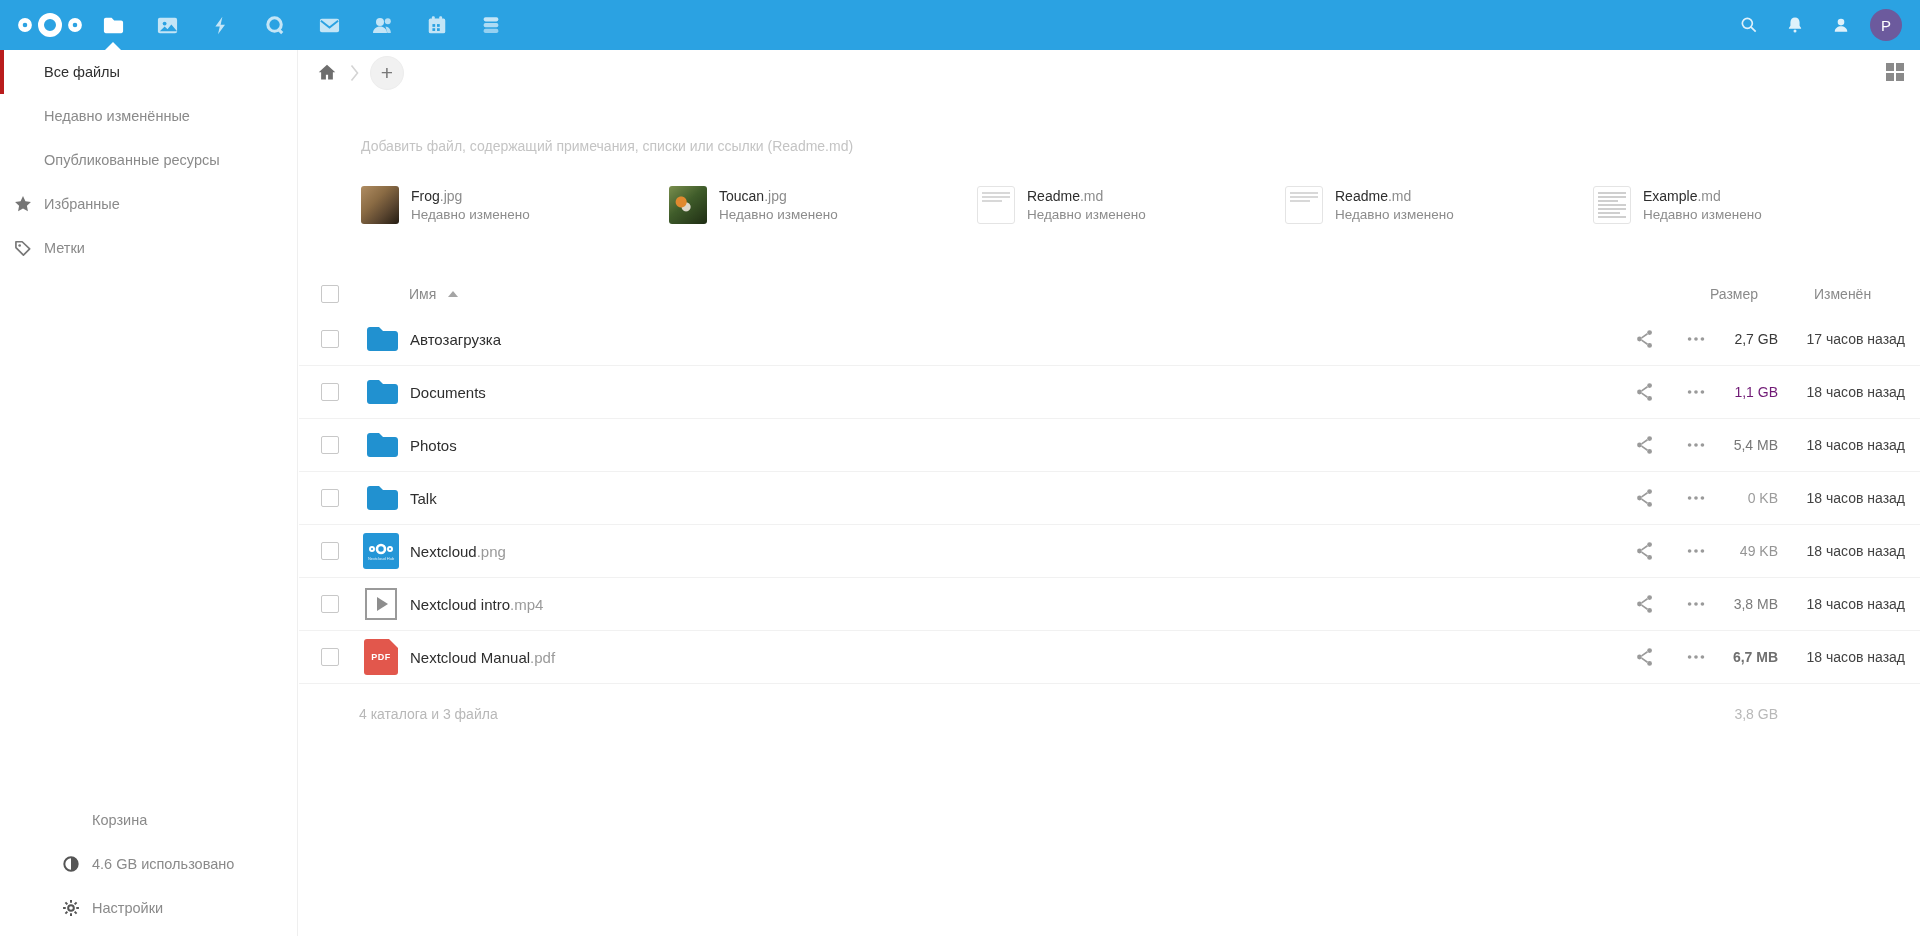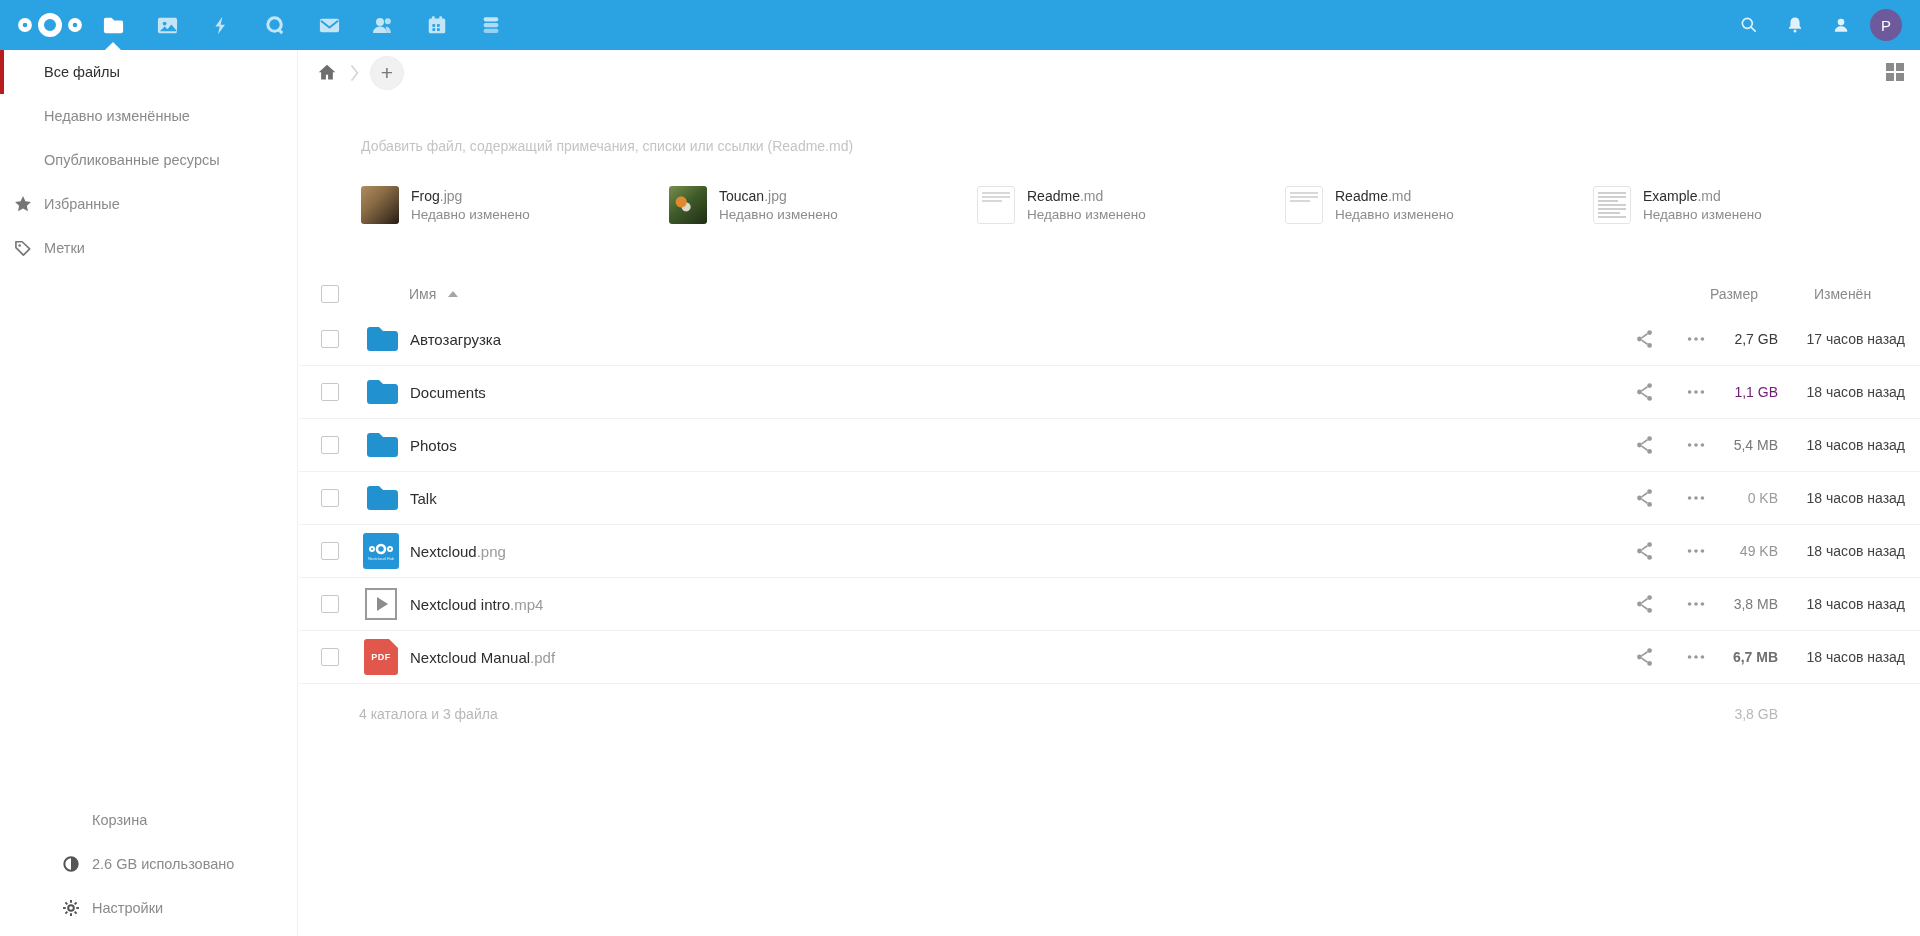--- a/index.html
+++ b/index.html
@@ -240,21 +240,21 @@
     <div class="nav-item">
       <span>Корзина</span>
     </div>
     <div class="nav-item">
       <span class="nv-icon">
         <svg width="20" height="20" viewBox="0 0 24 24">
             <circle cx="12" cy="12" r="8" fill="none" stroke="#555" stroke-width="2.4"></circle>
             <path d="M12 4a8 8 0 0 1 0 16z" fill="#555"></path>
           </svg>
       </span>
-      <span>2.6 GB использовано</span>
+      <span>4.6 GB использовано</span>
     </div>
     <div class="nav-item">
       <span class="nv-icon">
         <svg width="20" height="20" viewBox="0 0 24 24">
             <circle cx="12" cy="12" r="3.4" fill="none" stroke="#555" stroke-width="2.4"></circle>
             <path d="M12 2.5v3.2M12 18.3v3.2M2.5 12h3.2M18.3 12h3.2M5.3 5.3l2.3 2.3M16.4 16.4l2.3 2.3M18.7 5.3l-2.3 2.3M7.6 16.4l-2.3 2.3" stroke="#555" stroke-width="2.4"></path>
           </svg>
       </span>
       <span>Настройки</span>
     </div>

